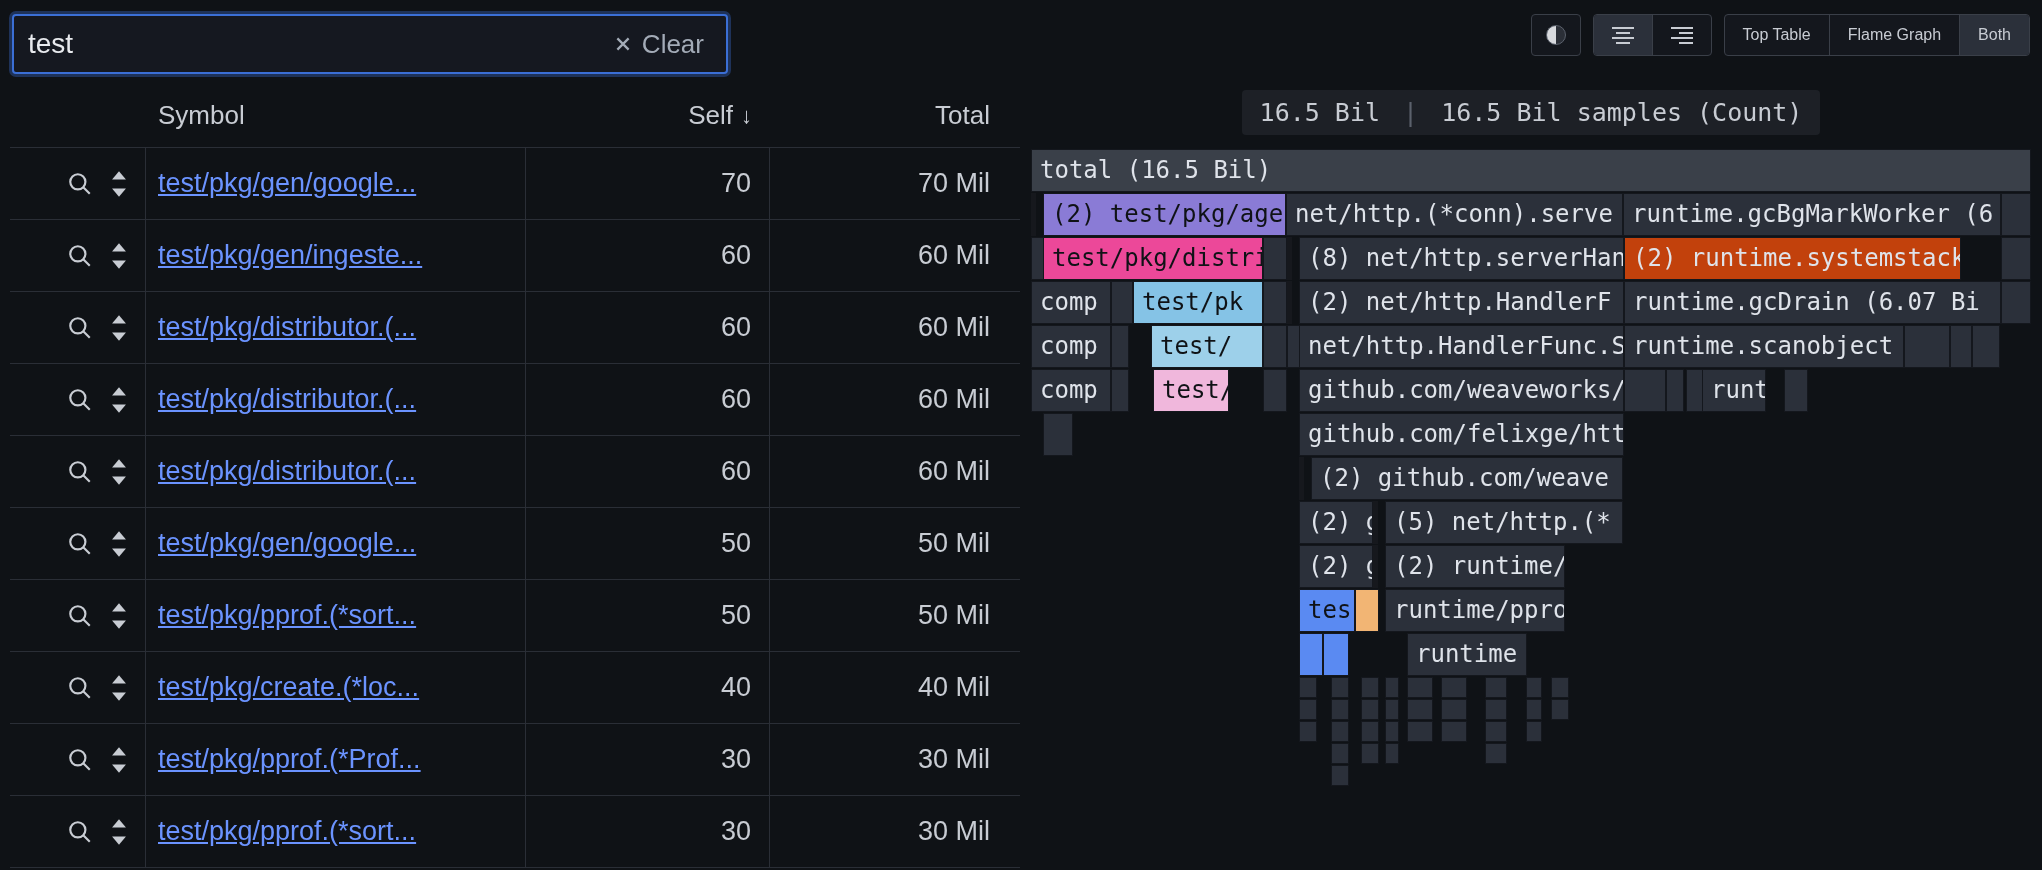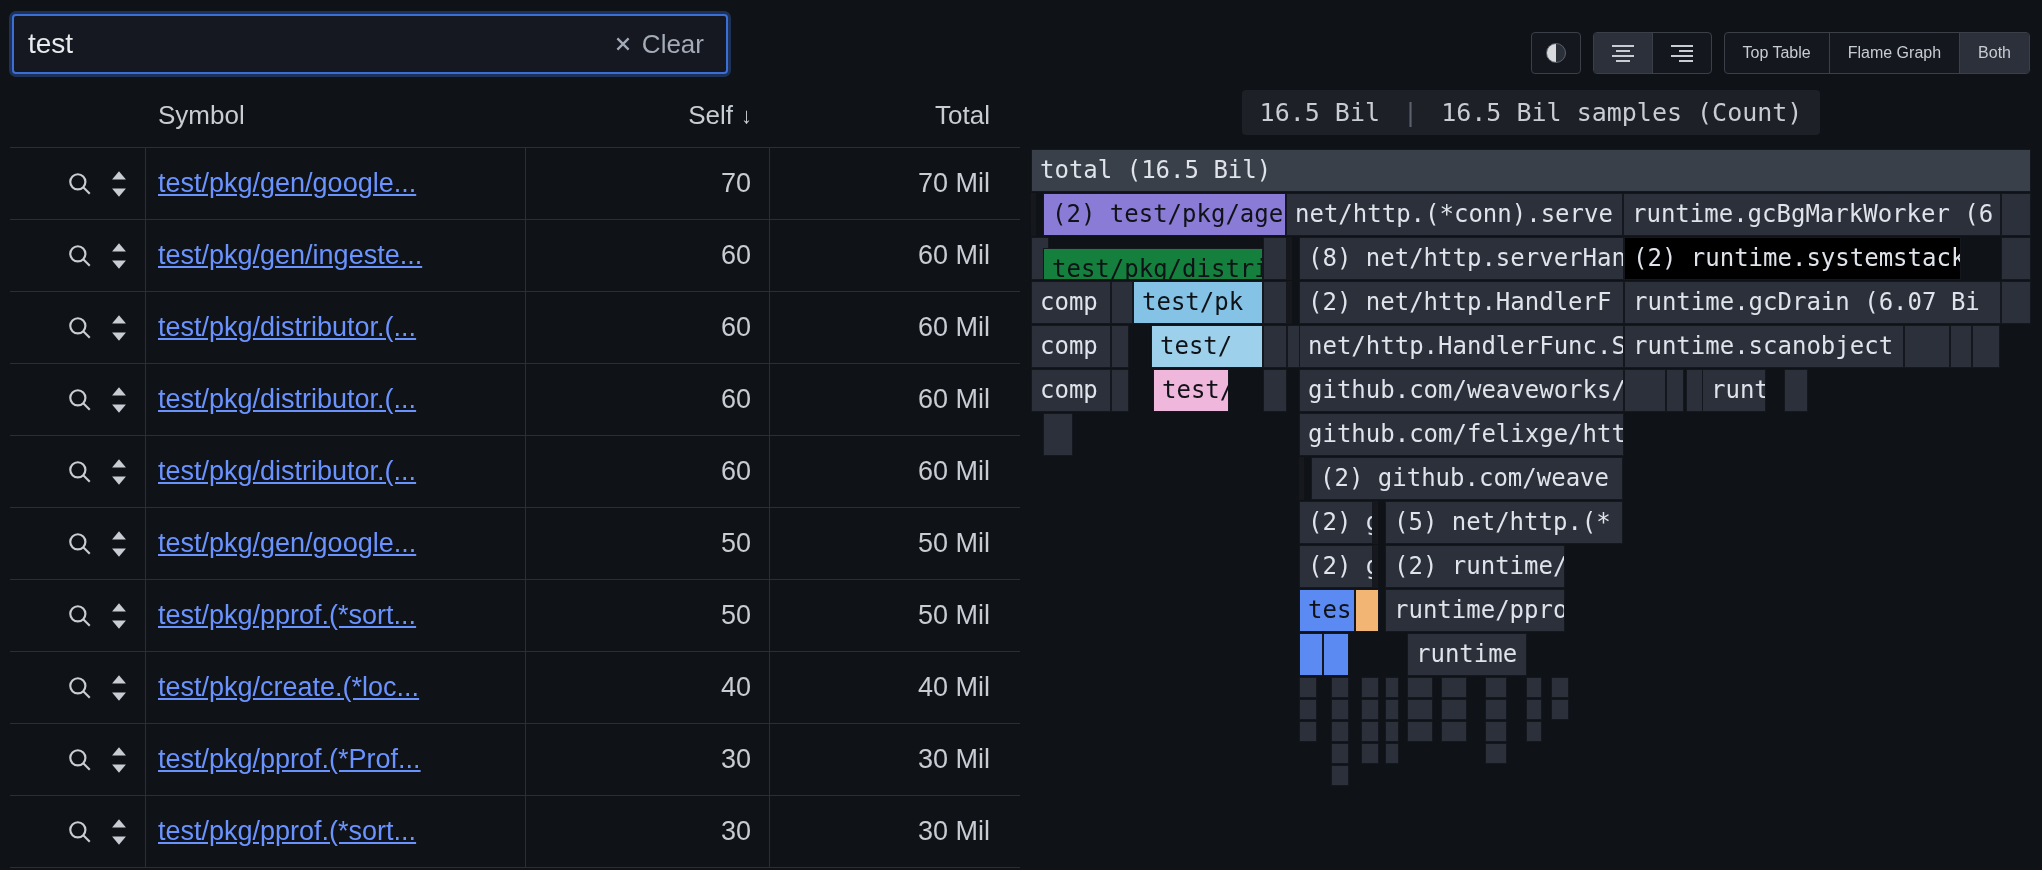--- a/index.html
+++ b/index.html
@@ -14,21 +14,21 @@
   }
   .root {
     display: flex;
     flex-direction: column;
     width: 100%;
     height: 100%;
   }
   
   .topbar {
     display: flex;
-    align-items: flex-end;
+    align-items: flex-start;
     padding: 14px 12px 10px 12px;
     gap: 12px;
   }
   .search-wrap {
     position: relative;
     width: 716px;
     height: 60px;
     border: 2px solid #3b6fd6;
     border-radius: 4px;
     box-shadow: 0 0 0 3px rgba(59,111,214,0.35);
@@ -478,25 +478,25 @@
           </div>
           <div class="flame-row">
             <div class="sepline" style="left: 0px;"></div>
             <div class="frame light" style="left: 12px; width: 243px; background: rgb(138, 123, 214);">(2) test/pkg/age</div>
             <div class="frame" style="left: 255px; width: 337px; background: rgb(43, 48, 58);">net/http.(*conn).serve</div>
             <div class="frame" style="left: 592px; width: 378px; background: rgb(43, 48, 58); text-align: right;">runtime.gcBgMarkWorker (6</div>
             <div class="frame" style="left: 970px; width: 30px; background: rgb(43, 48, 58);"></div>
           </div>
           <div class="flame-row">
             <div class="frame" style="left: 0px; width: 12px; background: rgb(43, 48, 58);"></div>
-            <div class="frame light" style="left: 12px; width: 220px; background: #15803d; margin-top: 11px;">test/pkg/distri</div>
+            <div class="frame light" style="left: 12px; width: 220px; background: #ec4899;">test/pkg/distri</div>
             <div class="frame" style="left: 232px; width: 24px; background: rgb(43, 48, 58);"></div>
             <div class="sepline" style="left: 256px;"></div>
             <div class="frame" style="left: 268px; width: 325px; background: rgb(43, 48, 58);">(8) net/http.serverHan</div>
-            <div class="frame" style="left: 593px; width: 337px; background: #000000;">(2) runtime.systemstack</div>
+            <div class="frame" style="left: 593px; width: 337px; background: #c2410c;">(2) runtime.systemstack</div>
             <div class="frame" style="left: 970px; width: 30px; background: rgb(43, 48, 58);"></div>
           </div>
           <div class="flame-row">
             <div class="frame" style="left: 0px; width: 80px; background: rgb(43, 48, 58);">comp</div>
             <div class="frame" style="left: 80px; width: 22px; background: rgb(43, 48, 58);"></div>
             <div class="frame light" style="left: 102px; width: 130px; background: rgb(133, 195, 230);">test/pk</div>
             <div class="frame" style="left: 232px; width: 24px; background: rgb(43, 48, 58);"></div>
             <div class="sepline" style="left: 256px;"></div>
             <div class="frame" style="left: 268px; width: 325px; background: rgb(43, 48, 58);">(2) net/http.HandlerF</div>
             <div class="frame" style="left: 593px; width: 377px; background: rgb(43, 48, 58);">runtime.gcDrain (6.07 Bi</div>

